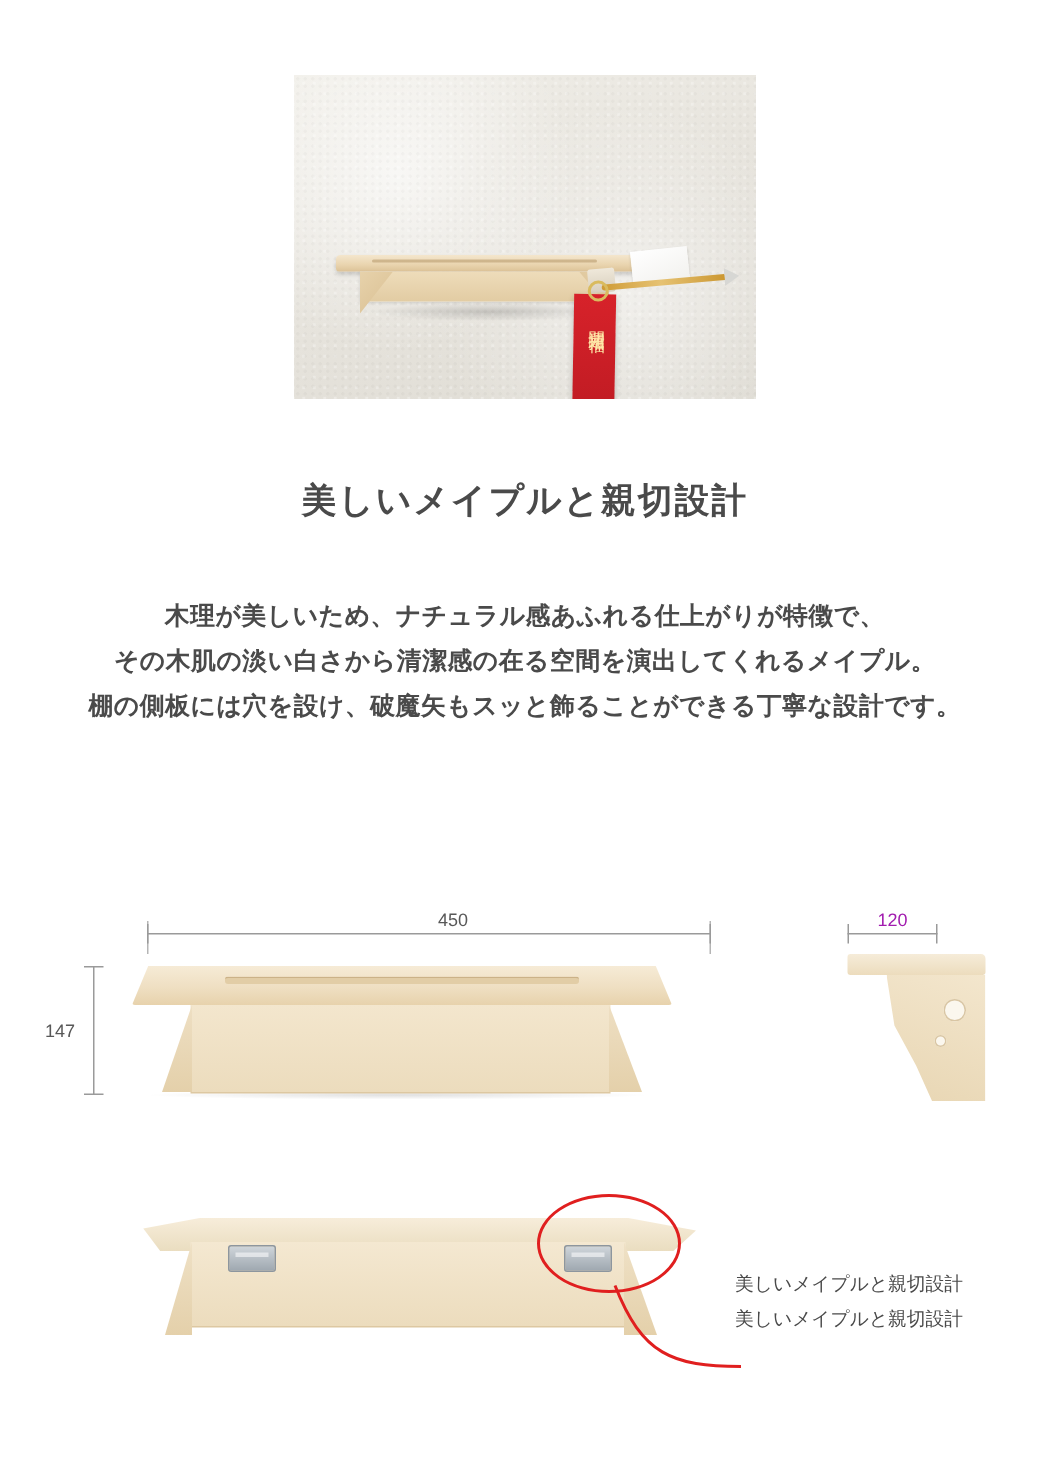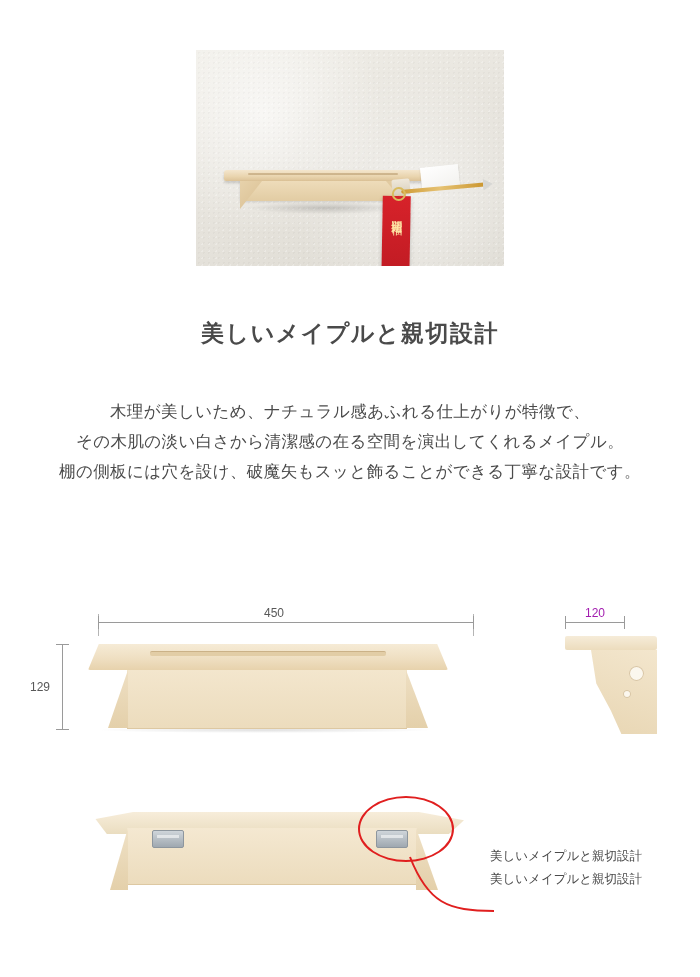--- a/index.html
+++ b/index.html
@@ -170,37 +170,37 @@
   .lead {
     position: absolute;
     left: 0; top: 396px;
     width: 700px;
     text-align: center;
     font-size: 16.5px;
     line-height: 30px;
     letter-spacing: 0.4px;
     color: #4a4a4a;
   }
-  .lead div { white-space: nowrap; }
+  .lead div { white-space: nowrap; font-weight: bold; }
 
   
   .dim-top {
     position: absolute;
     left: 98px; top: 622px;
     width: 376px; height: 1px;
     background: #9a9a9a;
   }
   .dim-top:before, .dim-top:after {
     content:""; position:absolute; top:-6px; width:1px; height:13px; background:#9a9a9a;
   }
   .dim-top:before { left: 0; }
   .dim-top:after  { right: 0; }
   .dim-top-label {
     position: absolute;
-    left: 86px; top: 606px; width: 376px;
+    left: 114px; top: 606px; width: 376px;
     text-align: center;
     font-size: 12px;
     color: #585858;
   }
   .dim-tick-l, .dim-tick-r {
     position:absolute; top: 614px; width:1px; height:22px; background:#b5b5b5;
   }
   .dim-tick-l { left: 98px; }
   .dim-tick-r { left: 473px; }
 
@@ -411,21 +411,21 @@
   <div>その木肌の淡い白さから清潔感の在る空間を演出してくれるメイプル。</div>
   <div>棚の側板には穴を設け、破魔矢もスッと飾ることができる丁寧な設計です。</div>
 </div>
 
 <div class="dim-tick-l"></div>
 <div class="dim-tick-r"></div>
 <div class="dim-top"></div>
 <div class="dim-top-label">450</div>
 
 <div class="dim-left"></div>
-<div class="dim-left-label">129</div>
+<div class="dim-left-label">147</div>
 
 <div class="fv-shadow"></div>
 <div class="fv-top"></div>
 <div class="fv-top-groove"></div>
 <div class="fv-panel"></div>
 <div class="fv-leg-l"></div>
 <div class="fv-leg-r"></div>
 
 <div class="dim-side"></div>
 <div class="dim-side-label">120</div>

